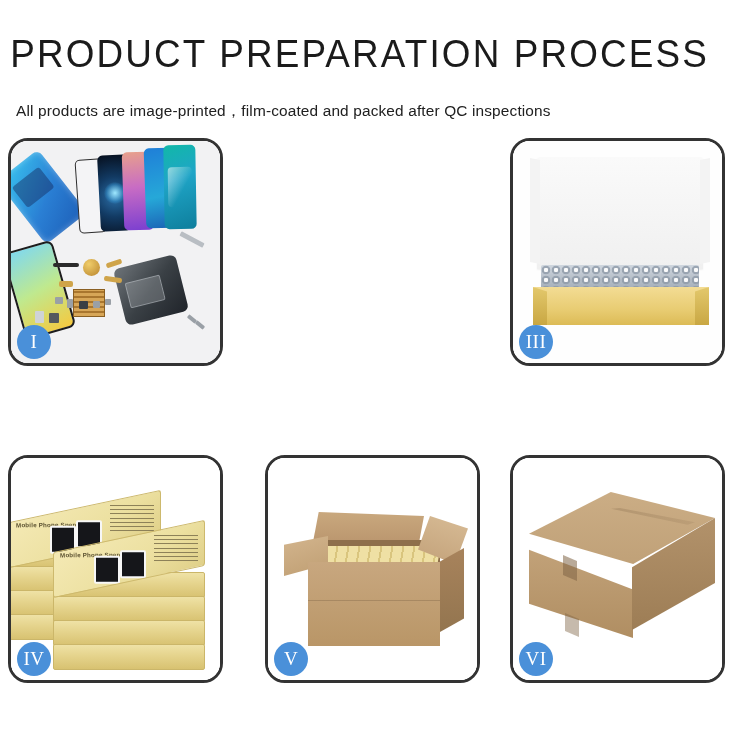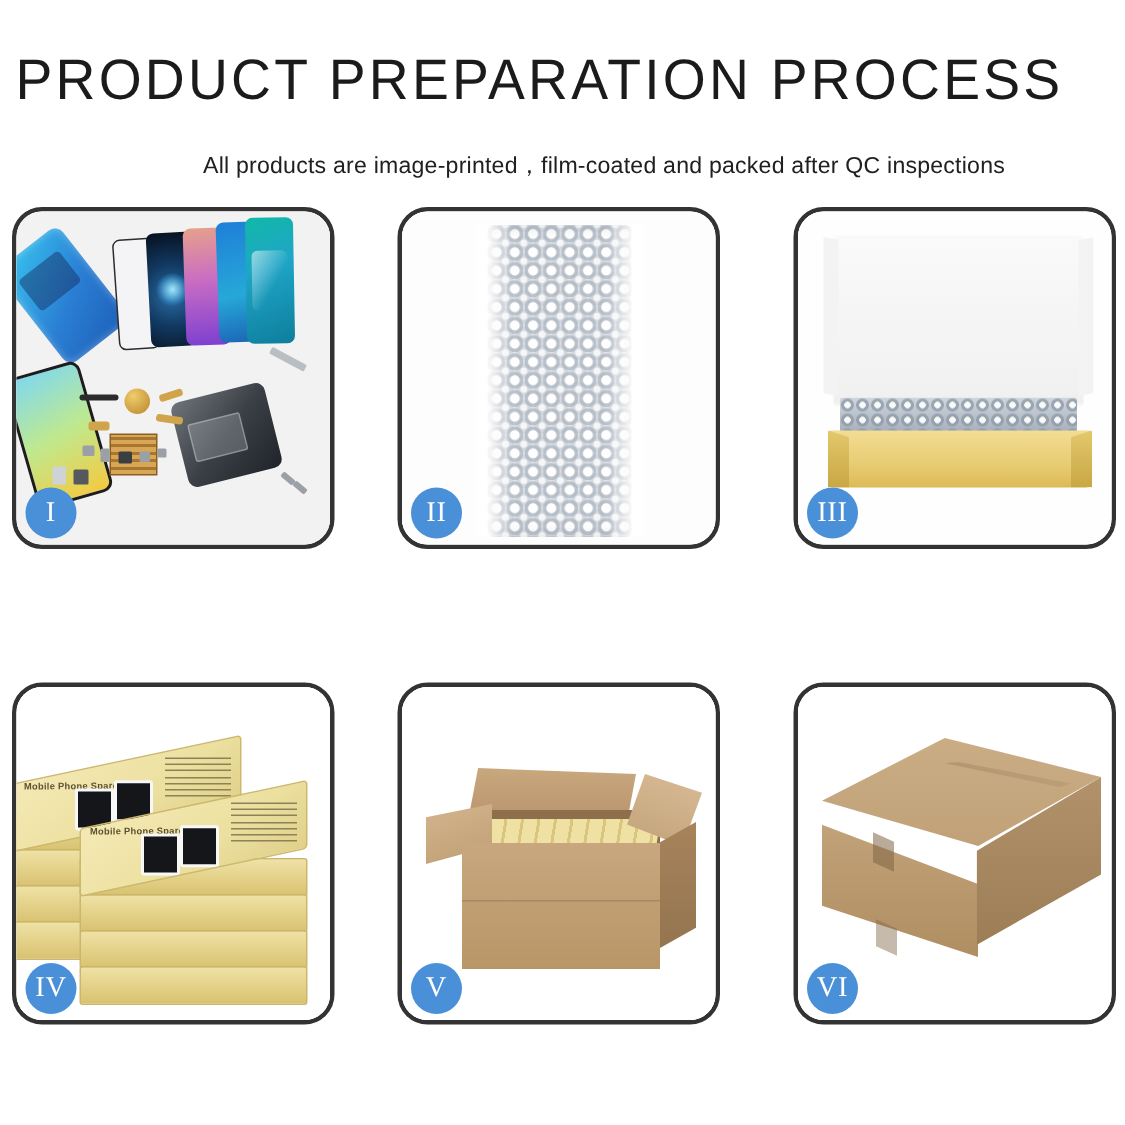--- a/index.html
+++ b/index.html
@@ -5,21 +5,21 @@
   html, body {
     margin: 0; padding: 0;
     width: 750px; height: 750px;
     background: #ffffff;
     font-family: "Liberation Sans", sans-serif;
     overflow: hidden;
   }
   #root { position: relative; width: 750px; height: 750px; background: #fff; }
 
   
-  .header { position: absolute; left: 0; top: 0; width: 686px; text-align: right; }
+  .header { position: absolute; left: 0; top: 0; width: 686px; text-align: left; }
   .title {
     margin: 0; padding-top: 32px;
     font-size: 38px; line-height: 44px;
     font-weight: 400;
     letter-spacing: 2.2px;
     color: #1b1b1b;
     transform: scaleX(0.97);
     font-family: "Liberation Sans", sans-serif;
     white-space: nowrap;
   }
@@ -45,21 +45,21 @@
     background: #ffffff;
     overflow: visible;
   }
   .panel .clip {
     position: absolute; inset: 0;
     border-radius: 17px;
     overflow: hidden;
     background: #fff;
   }
   
-  .c1 { left: 0px; }   .c2 { left: 257px; } .c3 { left: 521px; }
+  .c1 { left: 0px; }   .c2 { left: 257px; } .c3 { left: 502px; }
   .r1 { top: 0px; }    .r2 { top: 317px; }
   .panel { width: 215px; height: 228px; }
 
   
   .badge {
     position: absolute; left: 6px; bottom: 4px;
     width: 34px; height: 34px; border-radius: 50%;
     background: #4a90d9;
     color: #ffffff;
     font-family: "Liberation Serif", serif;
@@ -324,30 +324,20 @@
           <div class="tiny" style="left:24px; top:170px; width:9px; height:12px; background:#cfd3d7;"></div>
           <div class="tiny" style="left:38px; top:172px; width:10px; height:10px; background:#55595e;"></div>
           <div class="tiny" style="left:176px; top:176px; width:10px; height:4px; transform:rotate(40deg);"></div>
           <div class="tiny" style="left:184px; top:182px; width:10px; height:4px; transform:rotate(40deg);"></div>
           <div class="tiny" style="left:168px; top:96px; width:26px; height:5px; background:#b9bec3; transform:rotate(28deg);"></div>
         </div>
       </div>
       <div class="badge">I</div>
     </div>
 
-    <div class="panel c2 r1">
-      <div class="clip">
-        <div class="scene">
-          <div class="p2-bg"></div>
-          <div class="wrap"></div>
-          <div class="wrap-sheen"></div>
-        </div>
-      </div>
-      <div class="badge">II</div>
-    </div>
 
     <div class="panel c3 r1">
       <div class="clip">
         <div class="scene">
           <div class="p3-bg"></div>
           <div class="mailer-lid">
             <div class="flapL"></div>
               <div class="flapR"></div>
           </div>
           <div class="mailer-rolls"></div>

